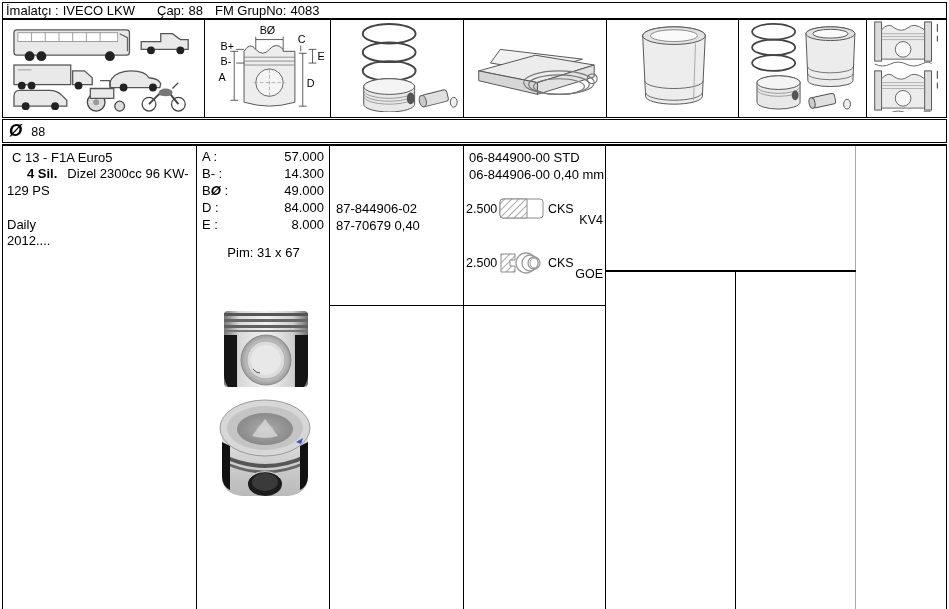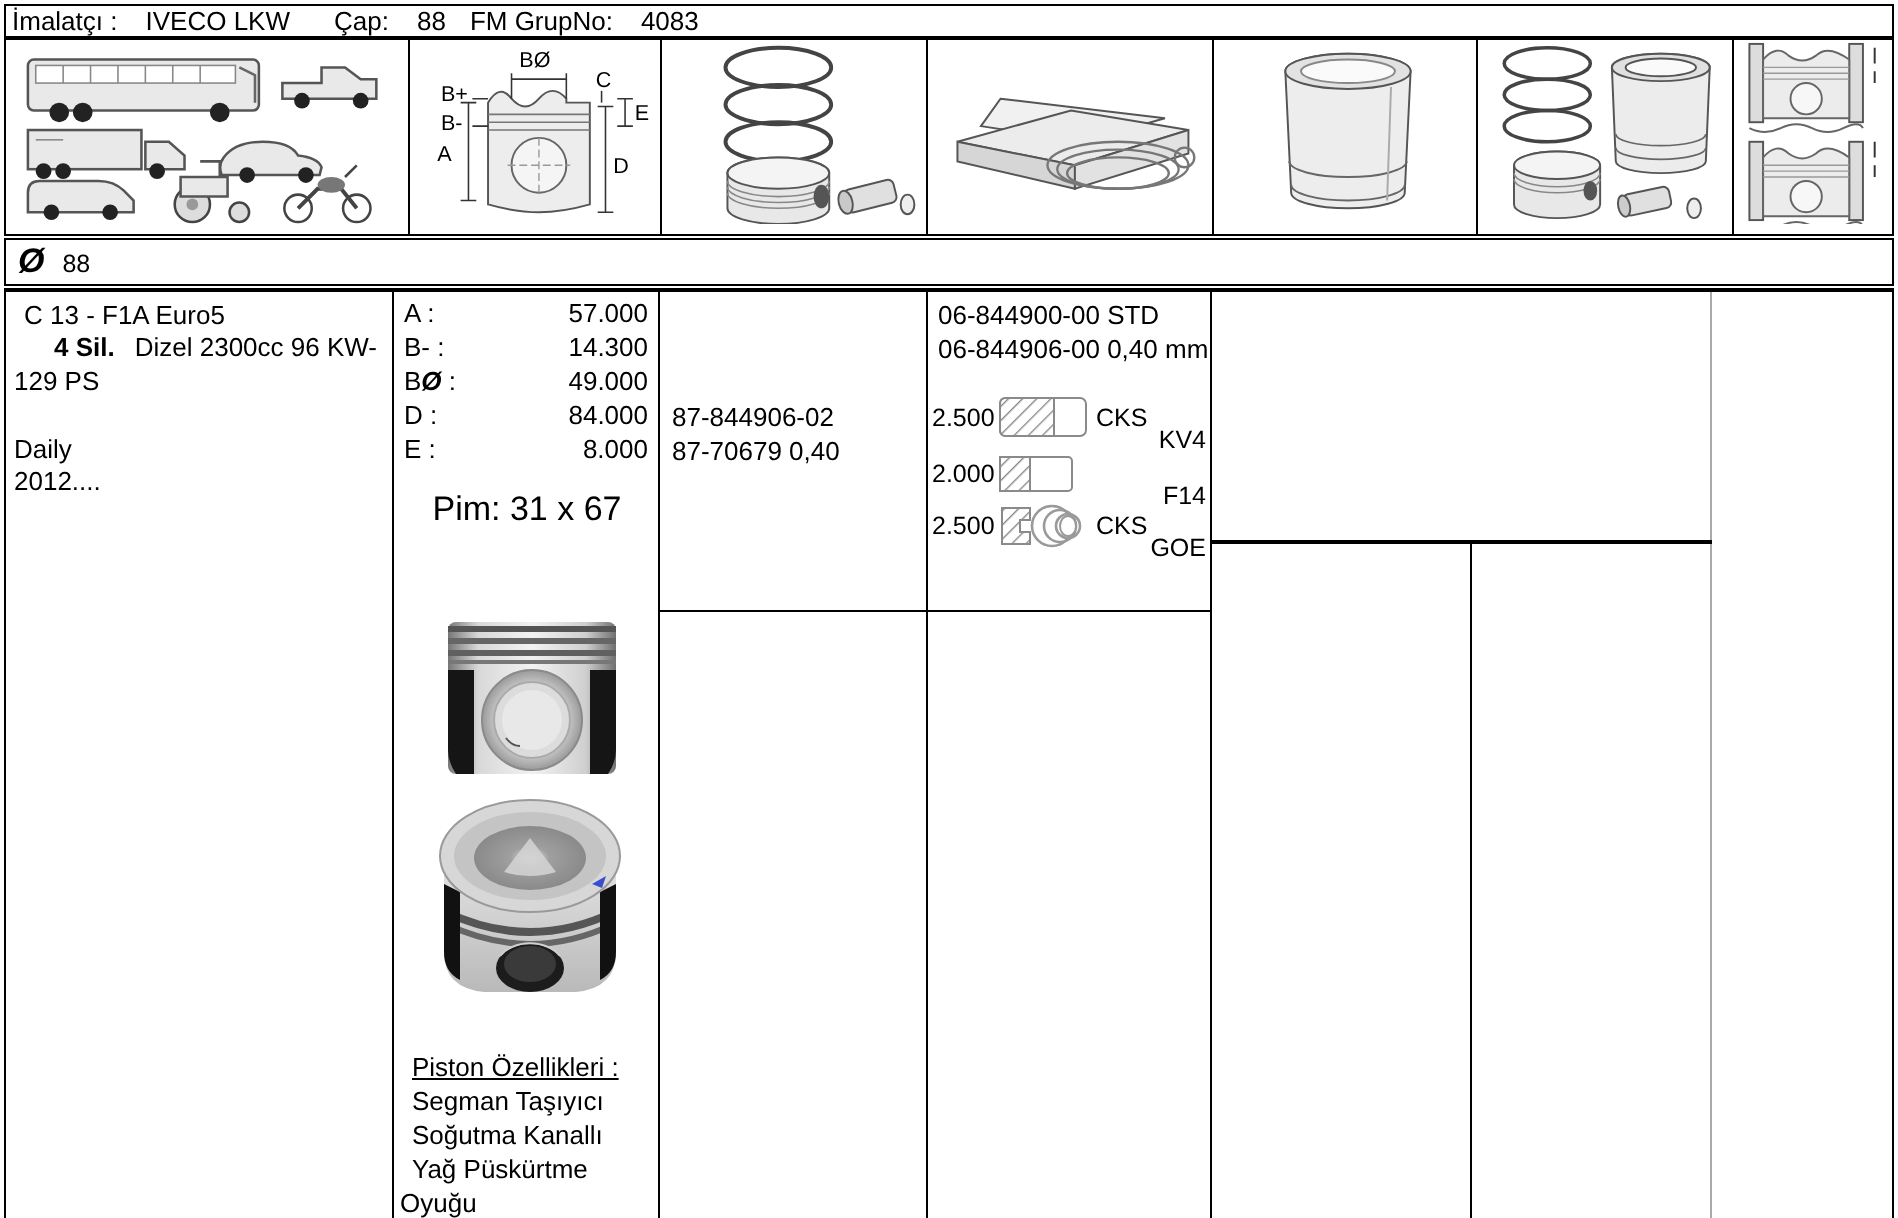--- a/index.html
+++ b/index.html
@@ -2,42 +2,42 @@
 <html><head>
 <meta charset="utf-8">
 <style>
   html,body{margin:0;padding:0;background:#fff;}
   .page{position:relative;width:949px;height:609px;background:#fff;overflow:hidden;
         font-family:"Liberation Sans",sans-serif;color:#000;font-size:13px;}
   .box{position:absolute;box-sizing:border-box;border:1px solid #000;background:#fff;}
   
   .header-box{left:2px;top:2px;width:945px;height:17px;display:flex;align-items:center;
               padding-left:3px;font-size:13px;}
-  .ml4{margin-left:14px}.ml20{margin-left:22px}.ml12{margin-left:12px}
+  .ml4{margin-left:4px}.ml20{margin-left:22px}.ml12{margin-left:12px}
   
   .icon-row{left:2px;top:19px;width:945px;height:99px;display:flex;}
   .icell{box-sizing:border-box;border-right:1px solid #000;height:100%;display:flex;
          align-items:flex-start;justify-content:center;overflow:hidden;}
   .icell.last{border-right:none;flex:1;}
   
   .dia-row{left:2px;top:119px;width:945px;height:24px;display:flex;align-items:center;padding-left:6px;}
   .dia-sym{font-size:17px;font-weight:bold;font-style:italic;}
   .dia-val{font-size:12.5px;margin-left:9px;margin-top:2px;}
   
   .main{position:absolute;left:2px;top:144px;width:945px;height:465px;background:#fff;}
   .ln{position:absolute;background:#000;}
   .tx{position:absolute;white-space:nowrap;font-size:13px;line-height:17px;}
   .wrap{white-space:normal;}
   .bold{font-weight:bold;margin-left:20px;}
   .spec{margin-left:10px;}
   .years{}
   .dims{position:absolute;left:200px;top:5px;width:122px;}
   .dim-row{display:flex;justify-content:space-between;height:17px;font-size:13px;}
   .osym{font-weight:bold;font-style:italic;}
-  .pim{position:absolute;left:196px;top:101px;width:131px;text-align:center;font-size:17px;}
+  .pim{position:absolute;left:196px;top:101px;width:131px;text-align:center;font-size:13px;}
   .photo{position:absolute;}
   .features{position:absolute;left:198px;top:381px;width:128px;font-size:13px;line-height:17px;white-space:normal;}
   .feat-title{text-decoration:underline;text-indent:6px;}
   .feat-item{text-indent:6px;}
   .ring-row{position:absolute;left:464px;width:137px;height:26px;display:flex;align-items:center;font-size:12.5px;}
   .ring-size{width:33px;}
   .ring-icon{display:flex;align-items:center;}
   .ring-type{margin-left:3px;}
   .ring-code{margin-left:auto;margin-top:22px;}
   svg text{font-family:"Liberation Sans",sans-serif;}
@@ -323,26 +323,20 @@
         <ellipse cx="47" cy="84" rx="13" ry="9" fill="#3a3a3a"></ellipse>
         <path d="M32,80 a17,12 0 0 1 30,0" stroke="#cfcfcf" fill="none"></path>
         <ellipse cx="47" cy="30" rx="45" ry="28" fill="#d7d7d7" stroke="#9a9a9a"></ellipse>
         <ellipse cx="47" cy="30" rx="38" ry="22" fill="#c4c4c4"></ellipse>
         <ellipse cx="47" cy="31" rx="28" ry="16" fill="url(#bowlg)"></ellipse>
         <path d="M47,21 L60,38 Q47,42 34,38 Z" fill="#d2d2d2" opacity="0.9"></path>
         <path d="M78,44 l7,-4 l-2,6 Z" fill="#3a4fd0"></path>
       </svg>
     </div>
 
-    <div class="features">
-      <div class="feat-title">Piston Özellikleri :</div>
-      <div class="feat-item">Segman Taşıyıcı</div>
-      <div class="feat-item">Soğutma Kanallı</div>
-      <div class="feat-item">Yağ Püskürtme Oyuğu</div>
-    </div>
 
     <div class="tx" style="left:334px;top:56px">
       <div>87-844906-02</div>
       <div>87-70679 0,40</div>
     </div>
 
     <div class="tx" style="left:467px;top:5px">
       <div>06-844900-00 STD</div>
       <div>06-844906-00 0,40 mm</div>
     </div>
@@ -358,37 +352,20 @@
               </pattern>
             </defs>
           <rect x="1" y="2" width="43" height="19" rx="3" fill="#fff" stroke="#8a8a8a"></rect>
           <path d="M1,5 q0,-3 3,-3 h24 v19 h-24 q-3,0 -3,-3 Z" fill="url(#hp1)" stroke="#8a8a8a"></path>
         </svg>
       </span>
       <span class="ring-type">CKS</span>
       <span class="ring-code">KV4</span>
     </div>
 
-    <div class="ring-row" style="top:80px">
-      <span class="ring-size">2.000</span>
-      <span class="ring-icon">
-        <svg width="40" height="21" viewBox="0 0 40 21">
-          <defs>
-              <pattern id="hp2" width="5" height="5" patternUnits="userSpaceOnUse" patternTransform="rotate(45)">
-                <rect width="5" height="5" fill="#fff"></rect>
-                <line x1="0" y1="0" x2="0" y2="5" stroke="#8a8a8a" stroke-width="1.4"></line>
-              </pattern>
-            </defs>
-          <rect x="1" y="1.5" width="36" height="17" rx="2" fill="#fff" stroke="#8a8a8a"></rect>
-          <rect x="1" y="1.5" width="15" height="17" fill="url(#hp2)" stroke="#8a8a8a"></rect>
-        </svg>
-      </span>
-      <span class="ring-type"></span>
-      <span class="ring-code">F14</span>
-    </div>
 
     <div class="ring-row" style="top:106px">
       <span class="ring-size">2.500</span>
       <span class="ring-icon">
         <svg width="46" height="26" viewBox="0 0 46 26">
           <defs>
               <pattern id="hp3" width="5" height="5" patternUnits="userSpaceOnUse" patternTransform="rotate(45)">
                 <rect width="5" height="5" fill="#fff"></rect>
                 <line x1="0" y1="0" x2="0" y2="5" stroke="#8a8a8a" stroke-width="1.4"></line>
               </pattern>

